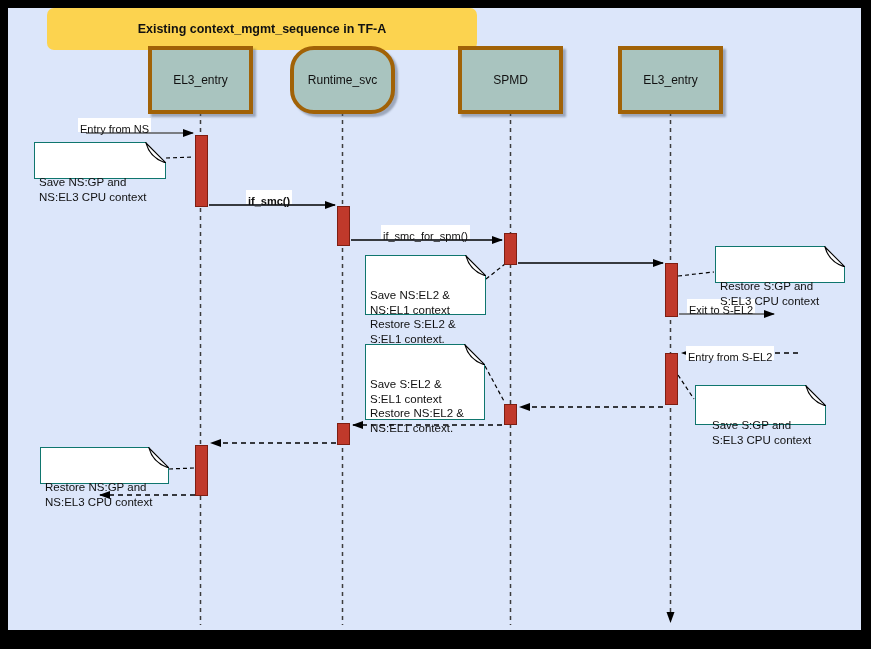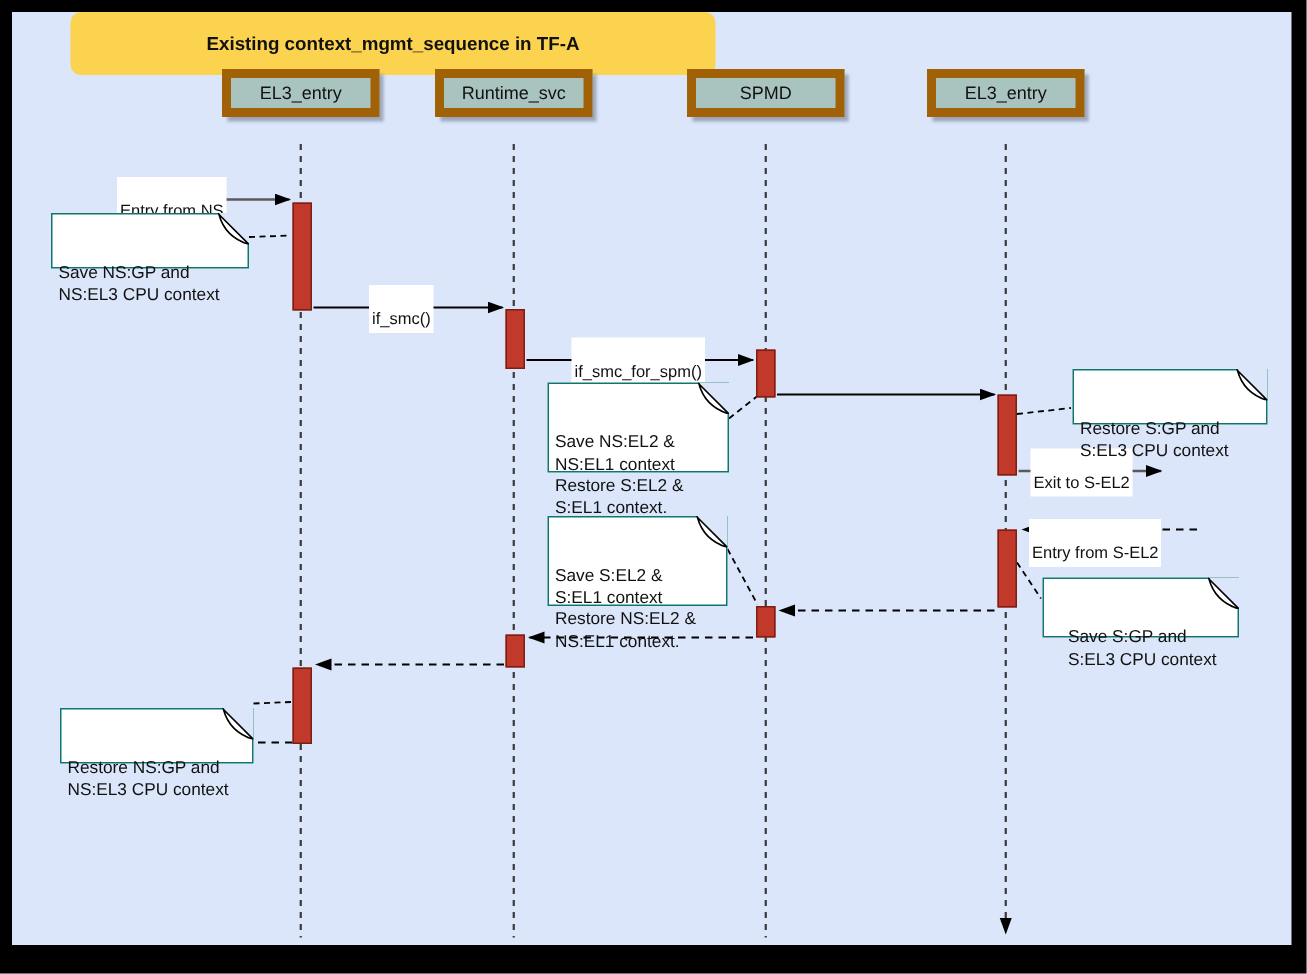--- a/index.html
+++ b/index.html
@@ -26,23 +26,23 @@
     left: 39px; top: 0px;
     width: 430px; height: 42px;
     background: #fcd34f;
     border-radius: 7px;
     display: flex; align-items: center; justify-content: center;
     font-size: 12.5px; font-weight: bold; color: #111;
   }
   .head {
     position: absolute;
     top: 38px;
-    width: 105px; height: 32px;
+    width: 105px; height: 68px;
     background: #a9c4bf;
-    border: 6px solid #a16207;
+    border: 4px solid #a16207;
     box-shadow: 3px 3px 2px rgba(80,90,110,0.45);
     display: flex; align-items: center; justify-content: center;
     font-size: 12px; color: #111;
   }
   .bar {
     position: absolute;
     width: 13px;
     background: #c0392b;
     border: 1.5px solid #7e1e12;
   }
@@ -59,21 +59,21 @@
   .fold {
     position: absolute;
     top: -1px; right: -1px;
     width: 21px; height: 21px;
   }
   .msg-label {
     position: absolute;
     font-size: 11px;
     color: #111;
     background: #fff;
-    padding: 16px 2px;
+    padding: 4px 2px;
     height: 14px;
     line-height: 14px;
     text-align: center;
     white-space: nowrap;
   }
 </style>
 </head>
 <body>
 
 <div class="canvas">
@@ -148,41 +148,41 @@
     <g>
       <line x1="161" y1="461" x2="186" y2="460" stroke="#000" stroke-width="1.2" stroke-dasharray="4,3"></line>
     </g>
   </svg>
 
   <div class="title-banner">Existing context_mgmt_sequence in TF-A</div>
 
   <div class="head" style="left:140px;">
     <span>EL3_entry</span>
   </div>
-  <div class="head" style="left:282px;">
+  <div class="head" style="left:282px;border-radius:24px;">
     <span>Runtime_svc</span>
   </div>
   <div class="head" style="left:450px;">
     <span>SPMD</span>
   </div>
   <div class="head" style="left:610px;">
     <span>EL3_entry</span>
   </div>
 
   <div class="bar" style="left:187px; top:127px; height:72px;"></div>
   <div class="bar" style="left:329px; top:198px; height:40px;"></div>
   <div class="bar" style="left:496px; top:225px; height:32px;"></div>
   <div class="bar" style="left:657px; top:255px; height:54px;"></div>
   <div class="bar" style="left:657px; top:345px; height:52px;"></div>
   <div class="bar" style="left:496px; top:396px; height:21px;"></div>
   <div class="bar" style="left:329px; top:415px; height:22px;"></div>
   <div class="bar" style="left:187px; top:437px; height:51px;"></div>
 
   <div class="msg-label" style="left:70px; top:110px;">Entry from NS</div>
-  <div class="msg-label" style="left:238px; top:182px;">if_smc()</div>
+  <div class="msg-label" style="left:238px; top:182px;font-weight:bold;">if_smc()</div>
   <div class="msg-label" style="left:373px; top:217px;text-align:right;">if_smc_for_spm()</div>
   <div class="msg-label" style="left:679px; top:291px;">Exit to S-EL2</div>
   <div class="msg-label" style="left:678px; top:338px;text-align:right;">Entry from S-EL2</div>
 
   <div class="note" style="left:26px; top:134px; width:132px; height:37px;">
     <svg class="fold" viewBox="0 0 21 21">
       <path d="M1,0 L21,0 L21,21 Z" fill="#dce6fa"></path>
       <path d="M1,1 L21,21 Q5,16 1,1 Z" fill="#fff" stroke="#000" stroke-width="1.1"></path>
     </svg>
     <span>Save NS:GP and
@@ -202,41 +202,41 @@
 
   <div class="note" style="left:707px; top:238px; width:130px; height:37px;">
     <svg class="fold" viewBox="0 0 21 21">
       <path d="M1,0 L21,0 L21,21 Z" fill="#dce6fa"></path>
       <path d="M1,1 L21,21 Q5,16 1,1 Z" fill="#fff" stroke="#000" stroke-width="1.1"></path>
     </svg>
     <span>Restore S:GP and
 S:EL3 CPU context</span>
   </div>
 
-  <div class="note" style="left:357px; top:336px; width:120px; height:60px;">
+  <div class="note" style="left:357px; top:336px; width:120px; height:76px;">
     <svg class="fold" viewBox="0 0 21 21">
       <path d="M1,0 L21,0 L21,21 Z" fill="#dce6fa"></path>
       <path d="M1,1 L21,21 Q5,16 1,1 Z" fill="#fff" stroke="#000" stroke-width="1.1"></path>
     </svg>
     <span>Save S:EL2 &amp;
 S:EL1 context
 Restore NS:EL2 &amp;
 NS:EL1 context.</span>
   </div>
 
   <div class="note" style="left:687px; top:377px; width:131px; height:40px;padding-left:16px;">
     <svg class="fold" viewBox="0 0 21 21">
       <path d="M1,0 L21,0 L21,21 Z" fill="#dce6fa"></path>
       <path d="M1,1 L21,21 Q5,16 1,1 Z" fill="#fff" stroke="#000" stroke-width="1.1"></path>
     </svg>
     <span>Save S:GP and
 S:EL3 CPU context</span>
   </div>
 
-  <div class="note" style="left:32px; top:464px; width:129px; height:37px;">
+  <div class="note" style="left:32px; top:439px; width:129px; height:37px;">
     <svg class="fold" viewBox="0 0 21 21">
       <path d="M1,0 L21,0 L21,21 Z" fill="#dce6fa"></path>
       <path d="M1,1 L21,21 Q5,16 1,1 Z" fill="#fff" stroke="#000" stroke-width="1.1"></path>
     </svg>
     <span>Restore NS:GP and
 NS:EL3 CPU context</span>
   </div>
 
 </div>
 

